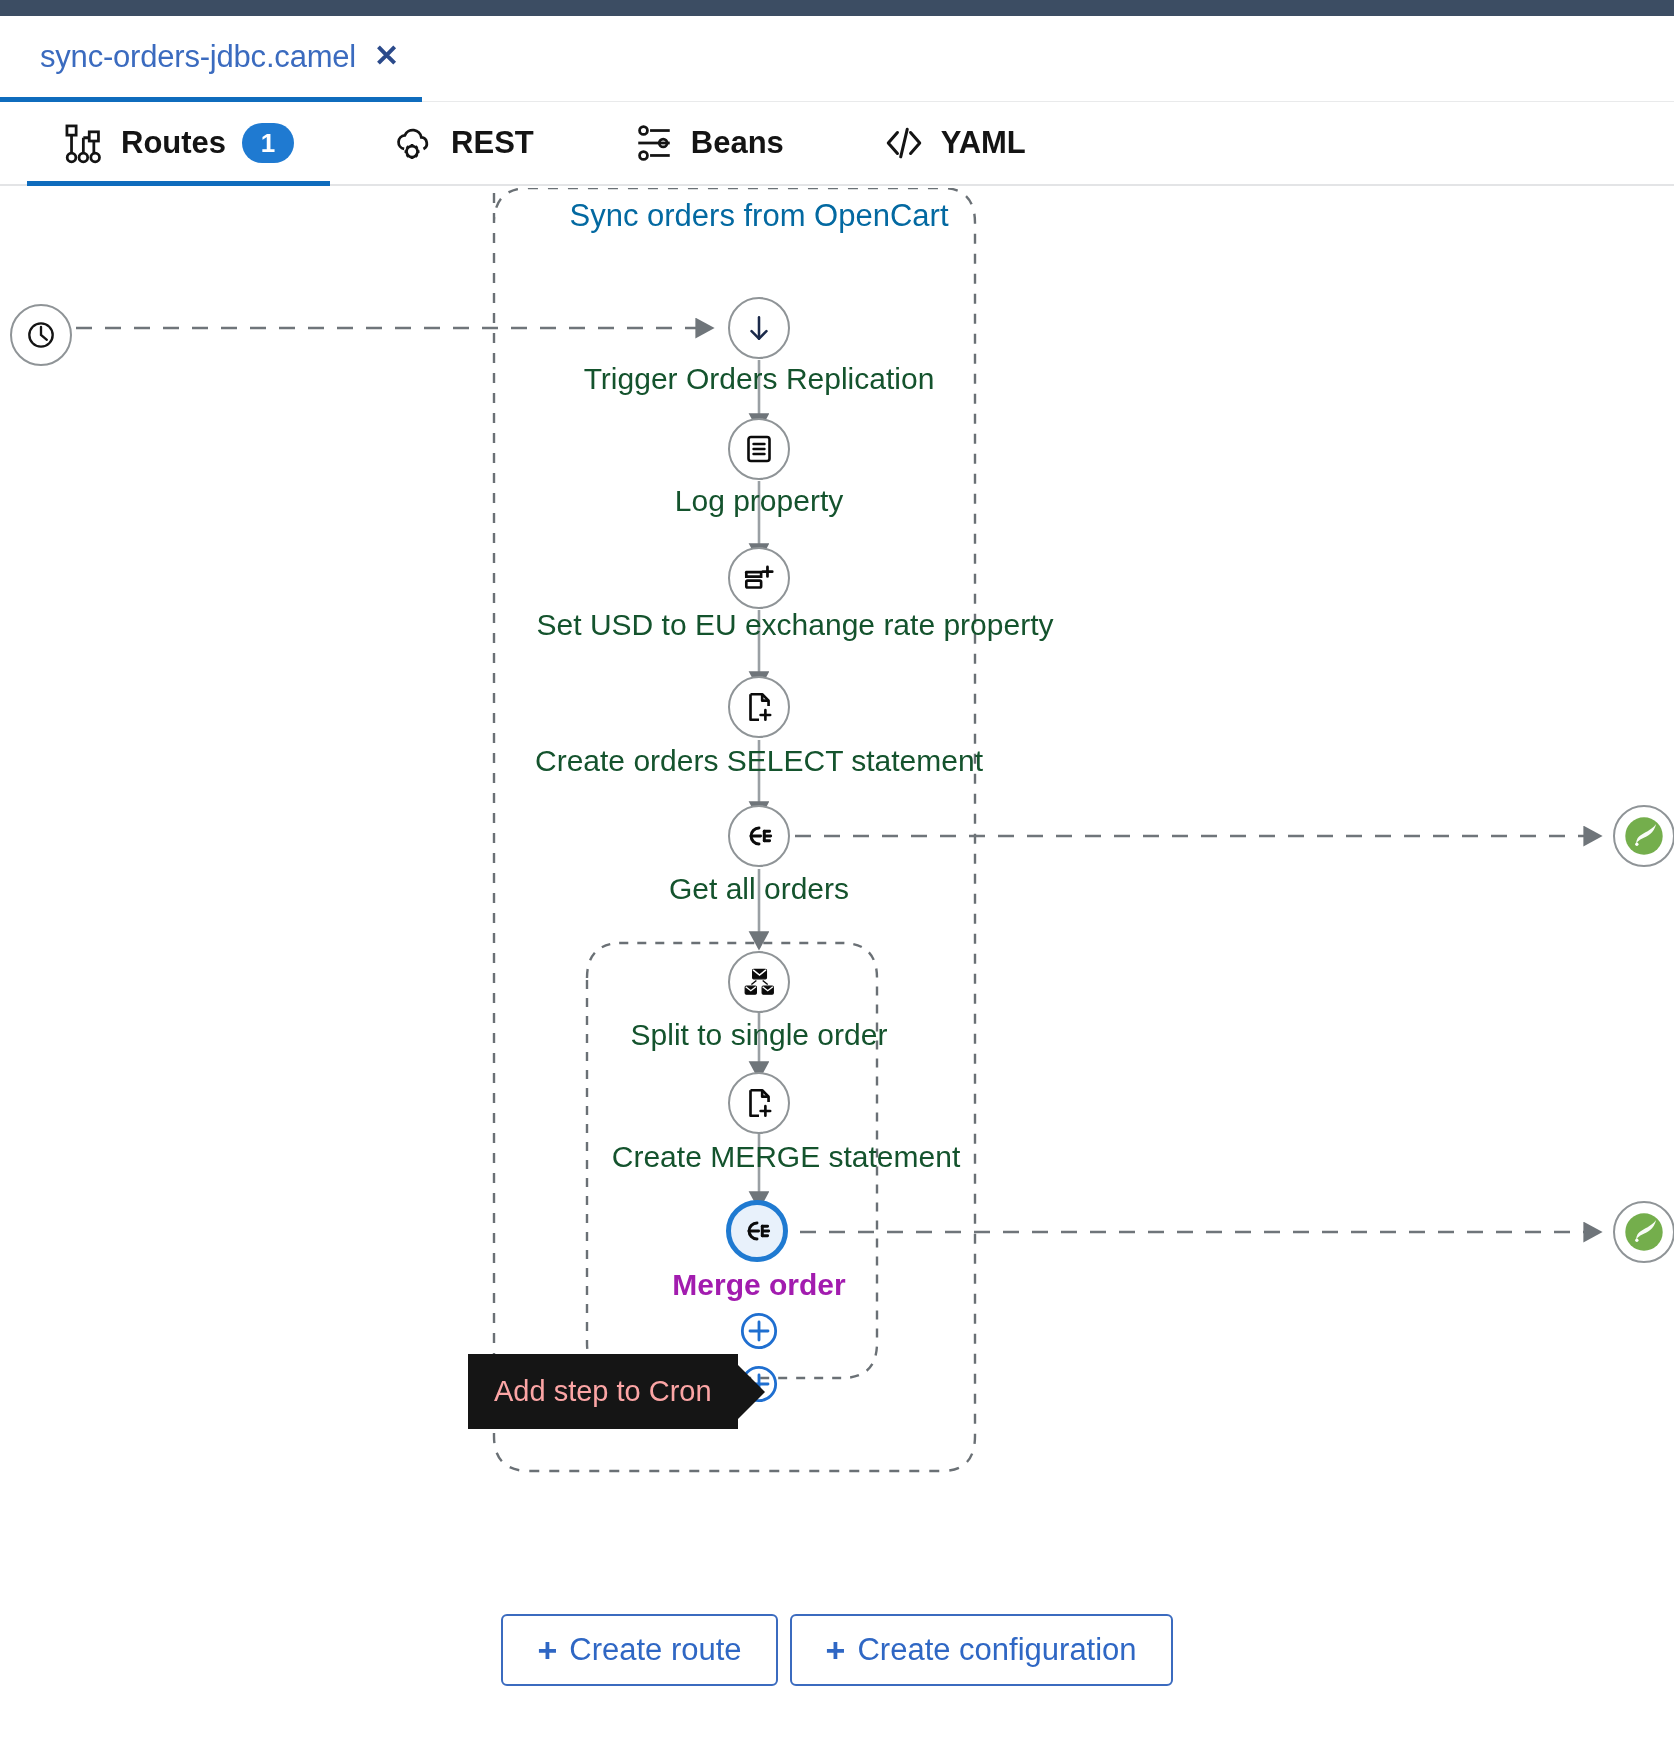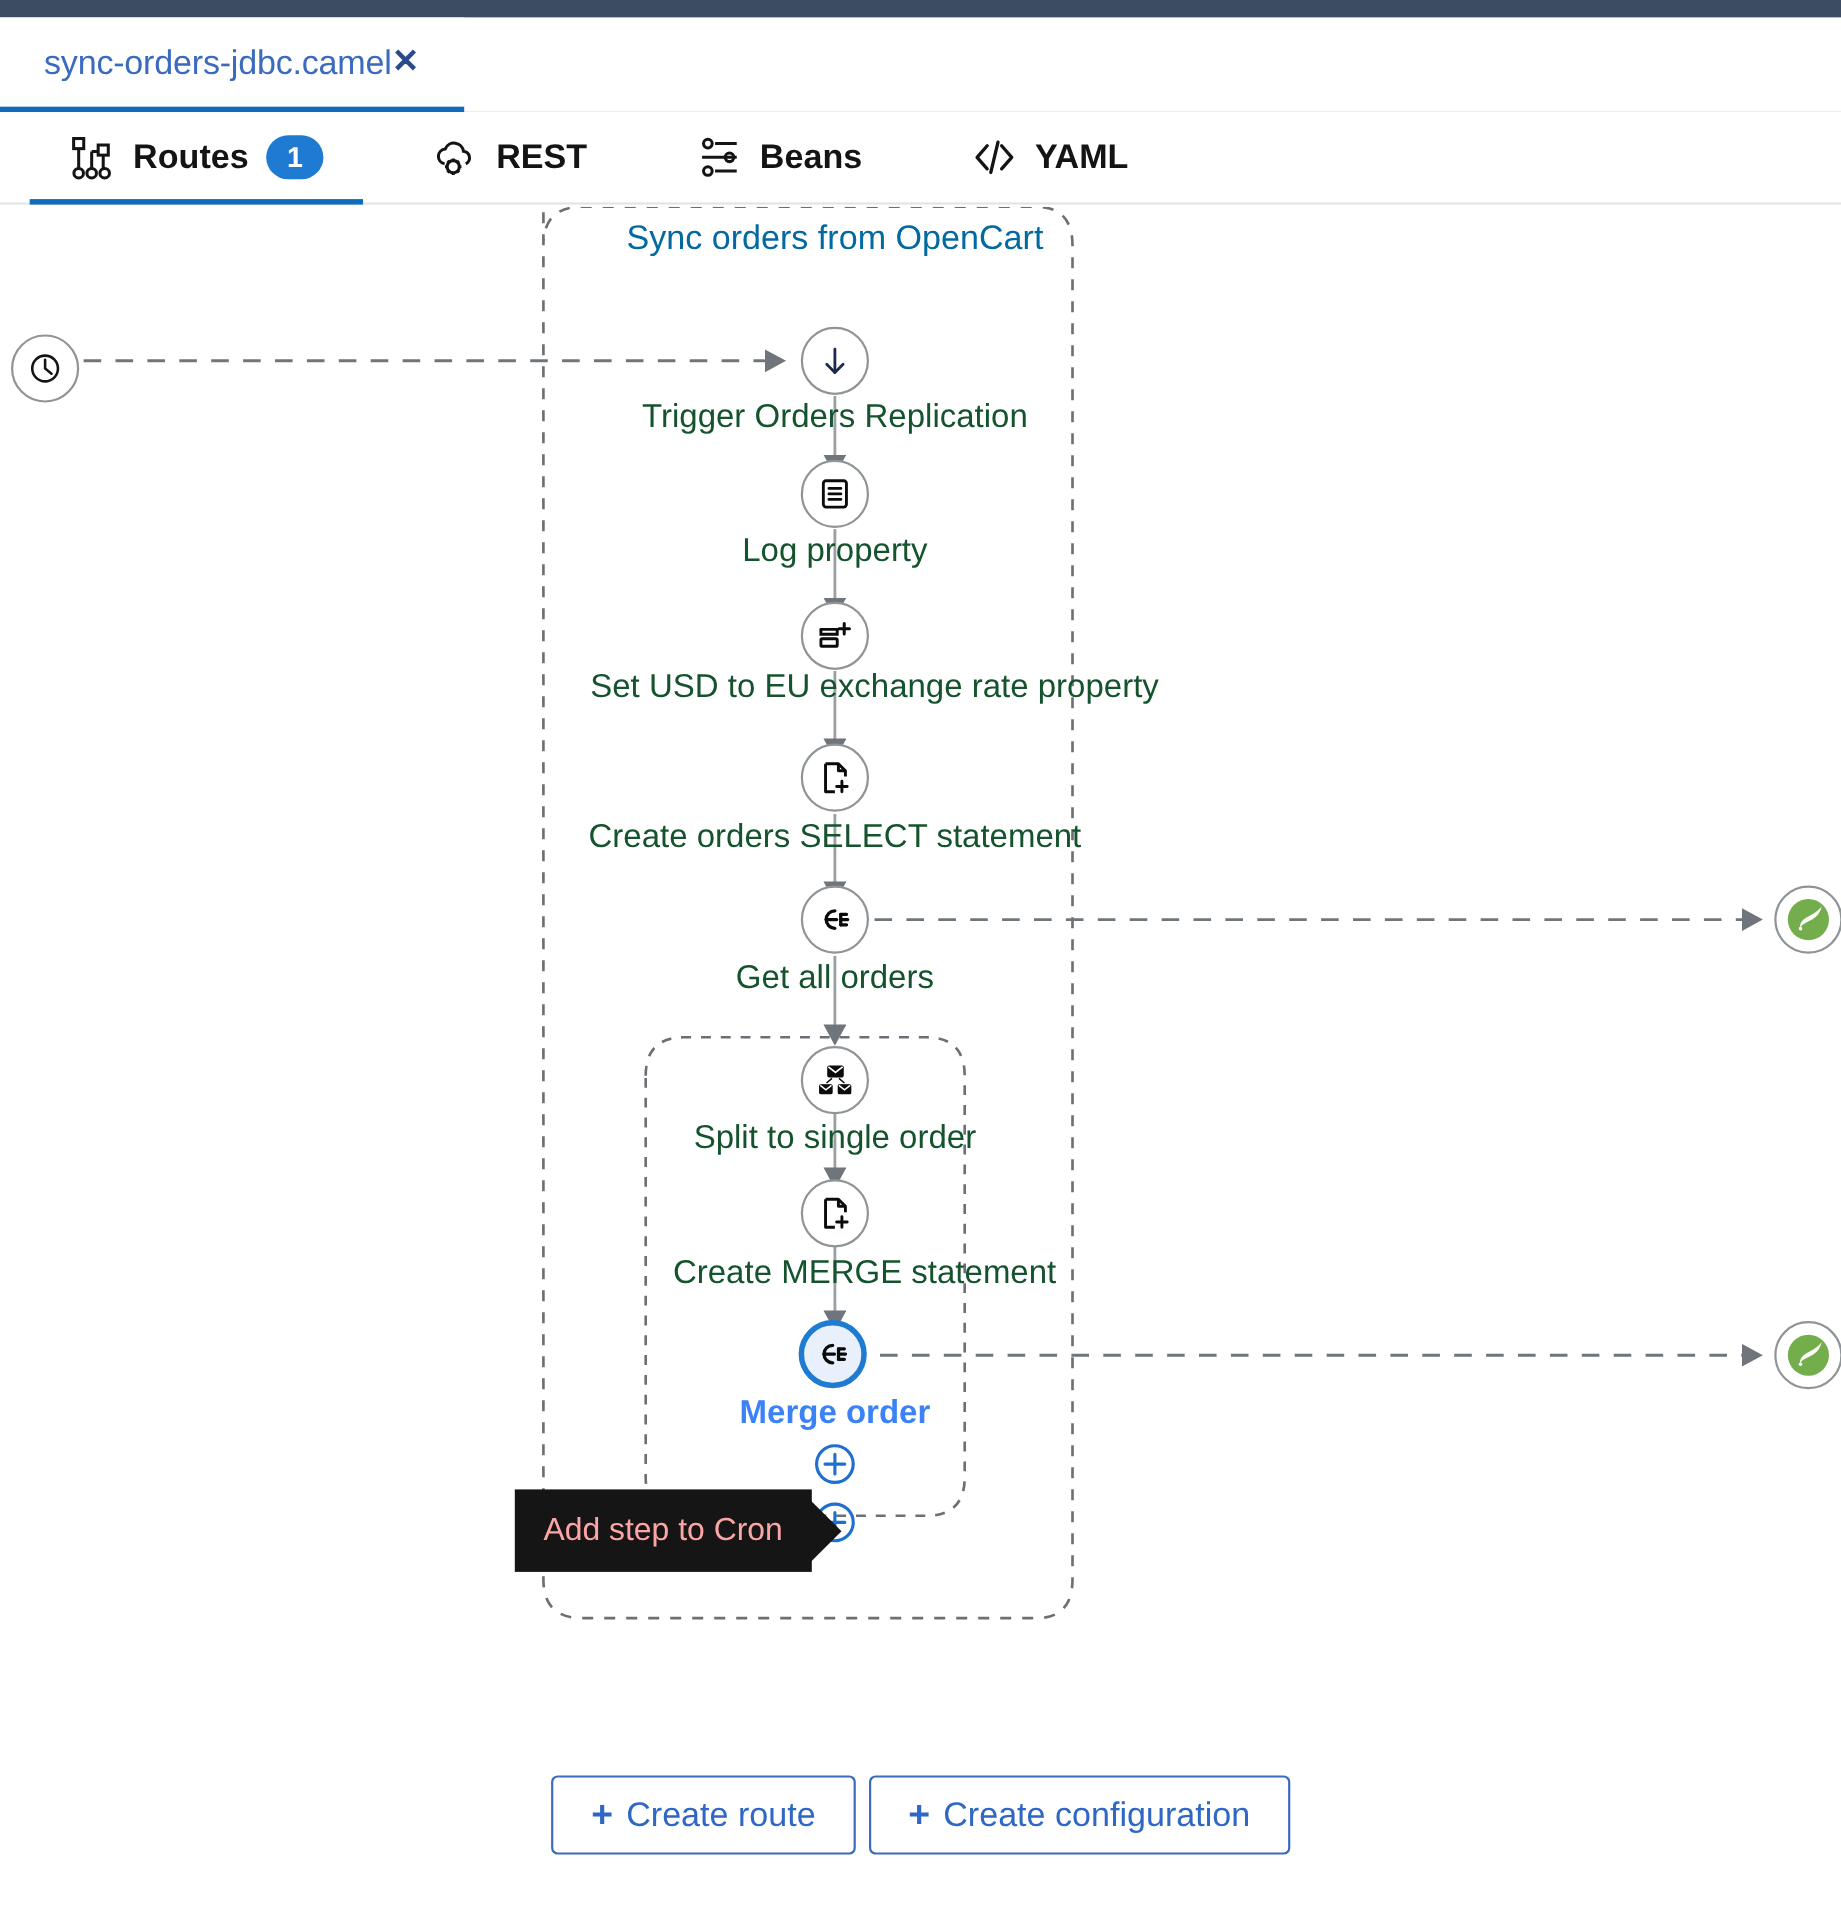--- a/index.html
+++ b/index.html
@@ -20,21 +20,21 @@
 
   
   .tabstrip {
     position: absolute; left: 0; top: 16px; width: 1674px; height: 86px;
     background: #ffffff;
     border-bottom: 1px solid #e9eaeb;
   }
   .filetab {
     position: absolute; left: 0; top: 0; height: 86px;
     width: 422px;
-    display: flex; align-items: center; 
+    display: flex; align-items: center; gap: 18px;
     padding: 0 40px 0 40px;
     border-bottom: 5px solid #0f6cbd;
     background: #fff;
   }
   .filetab-label {
     font-size: 31px; color: #3b6bbf; letter-spacing: -0.2px; white-space: nowrap;
   }
   .filetab-close {
     font-size: 30px; color: #2b4a8b; font-weight: 700; cursor: pointer;
     line-height: 1; transform: translateY(-1px);
@@ -82,21 +82,21 @@
     cursor: pointer;
   }
   .node.sel { border: 5px solid #1f7ad1; background: #e8f1fb; }
   .node svg { display: block; }
 
   .nodelabel {
     position: absolute; font-size: 30px; color: #14532d;
     white-space: nowrap; transform: translateX(-50%);
     text-align: center;
   }
-  .nodelabel.bold { font-weight: 700; color: #3b82f6; }
+  .nodelabel.bold { font-weight: 700; color: #a21caf; }
 
   .grouptitle {
     position: absolute; font-size: 31px; color: #0369a1;
     white-space: nowrap; transform: translateX(-50%);
   }
 
   
   .plusbtn {
     position: absolute; width: 40px; height: 40px; cursor: pointer;
   }

